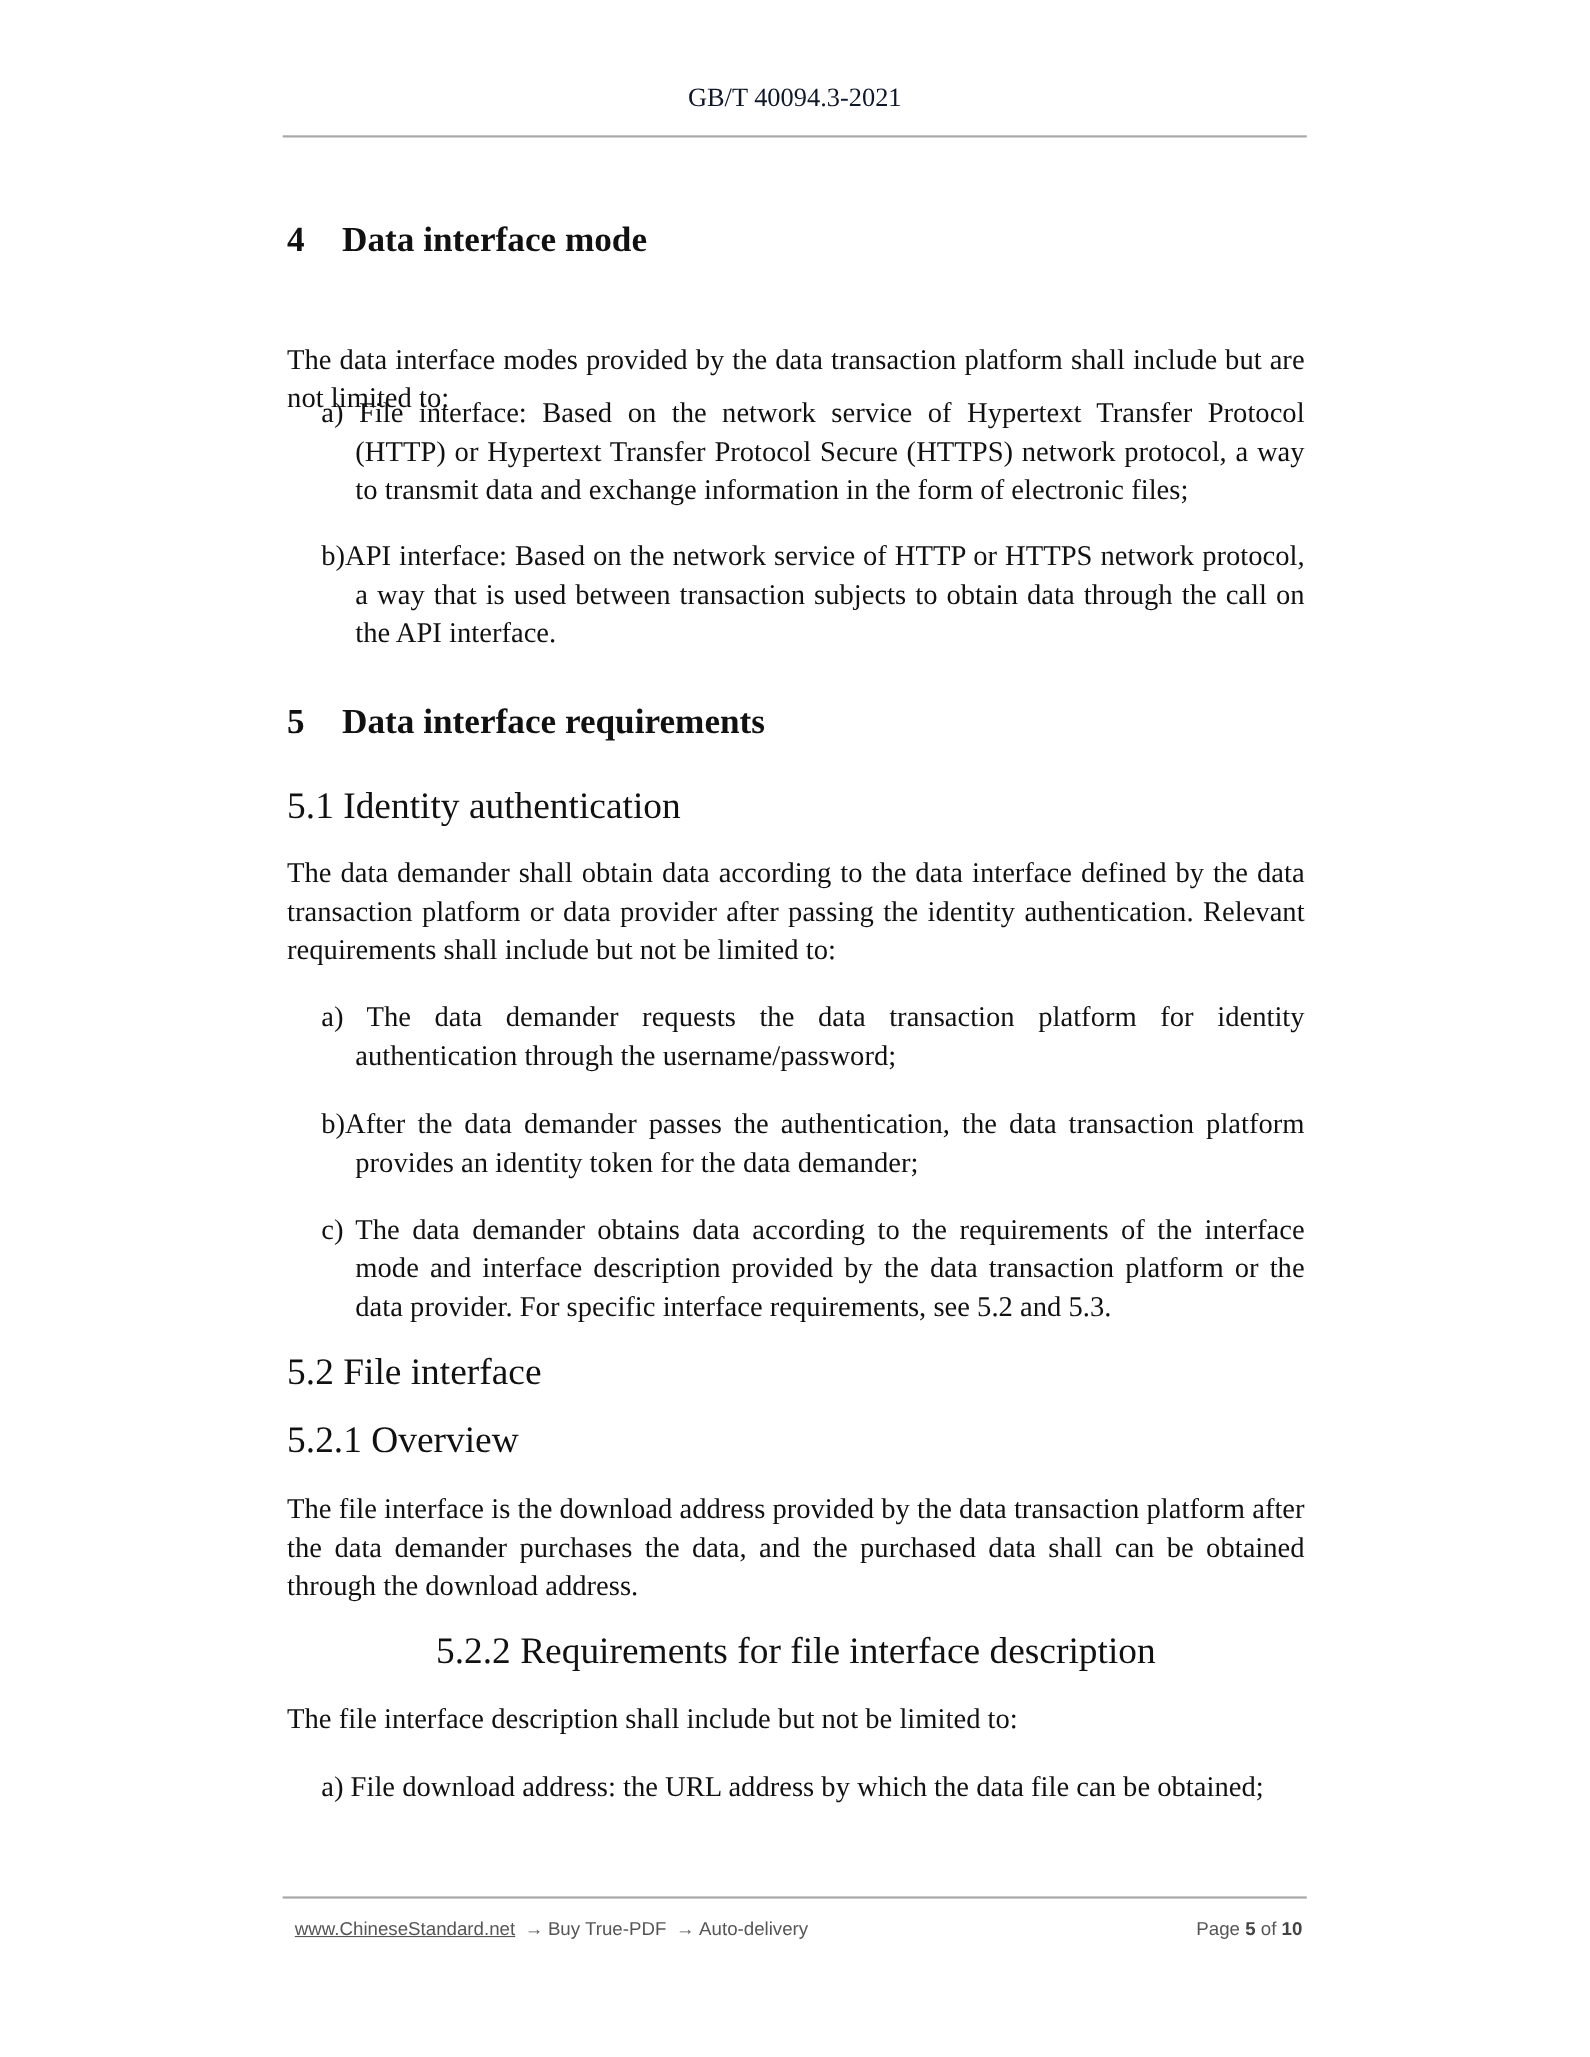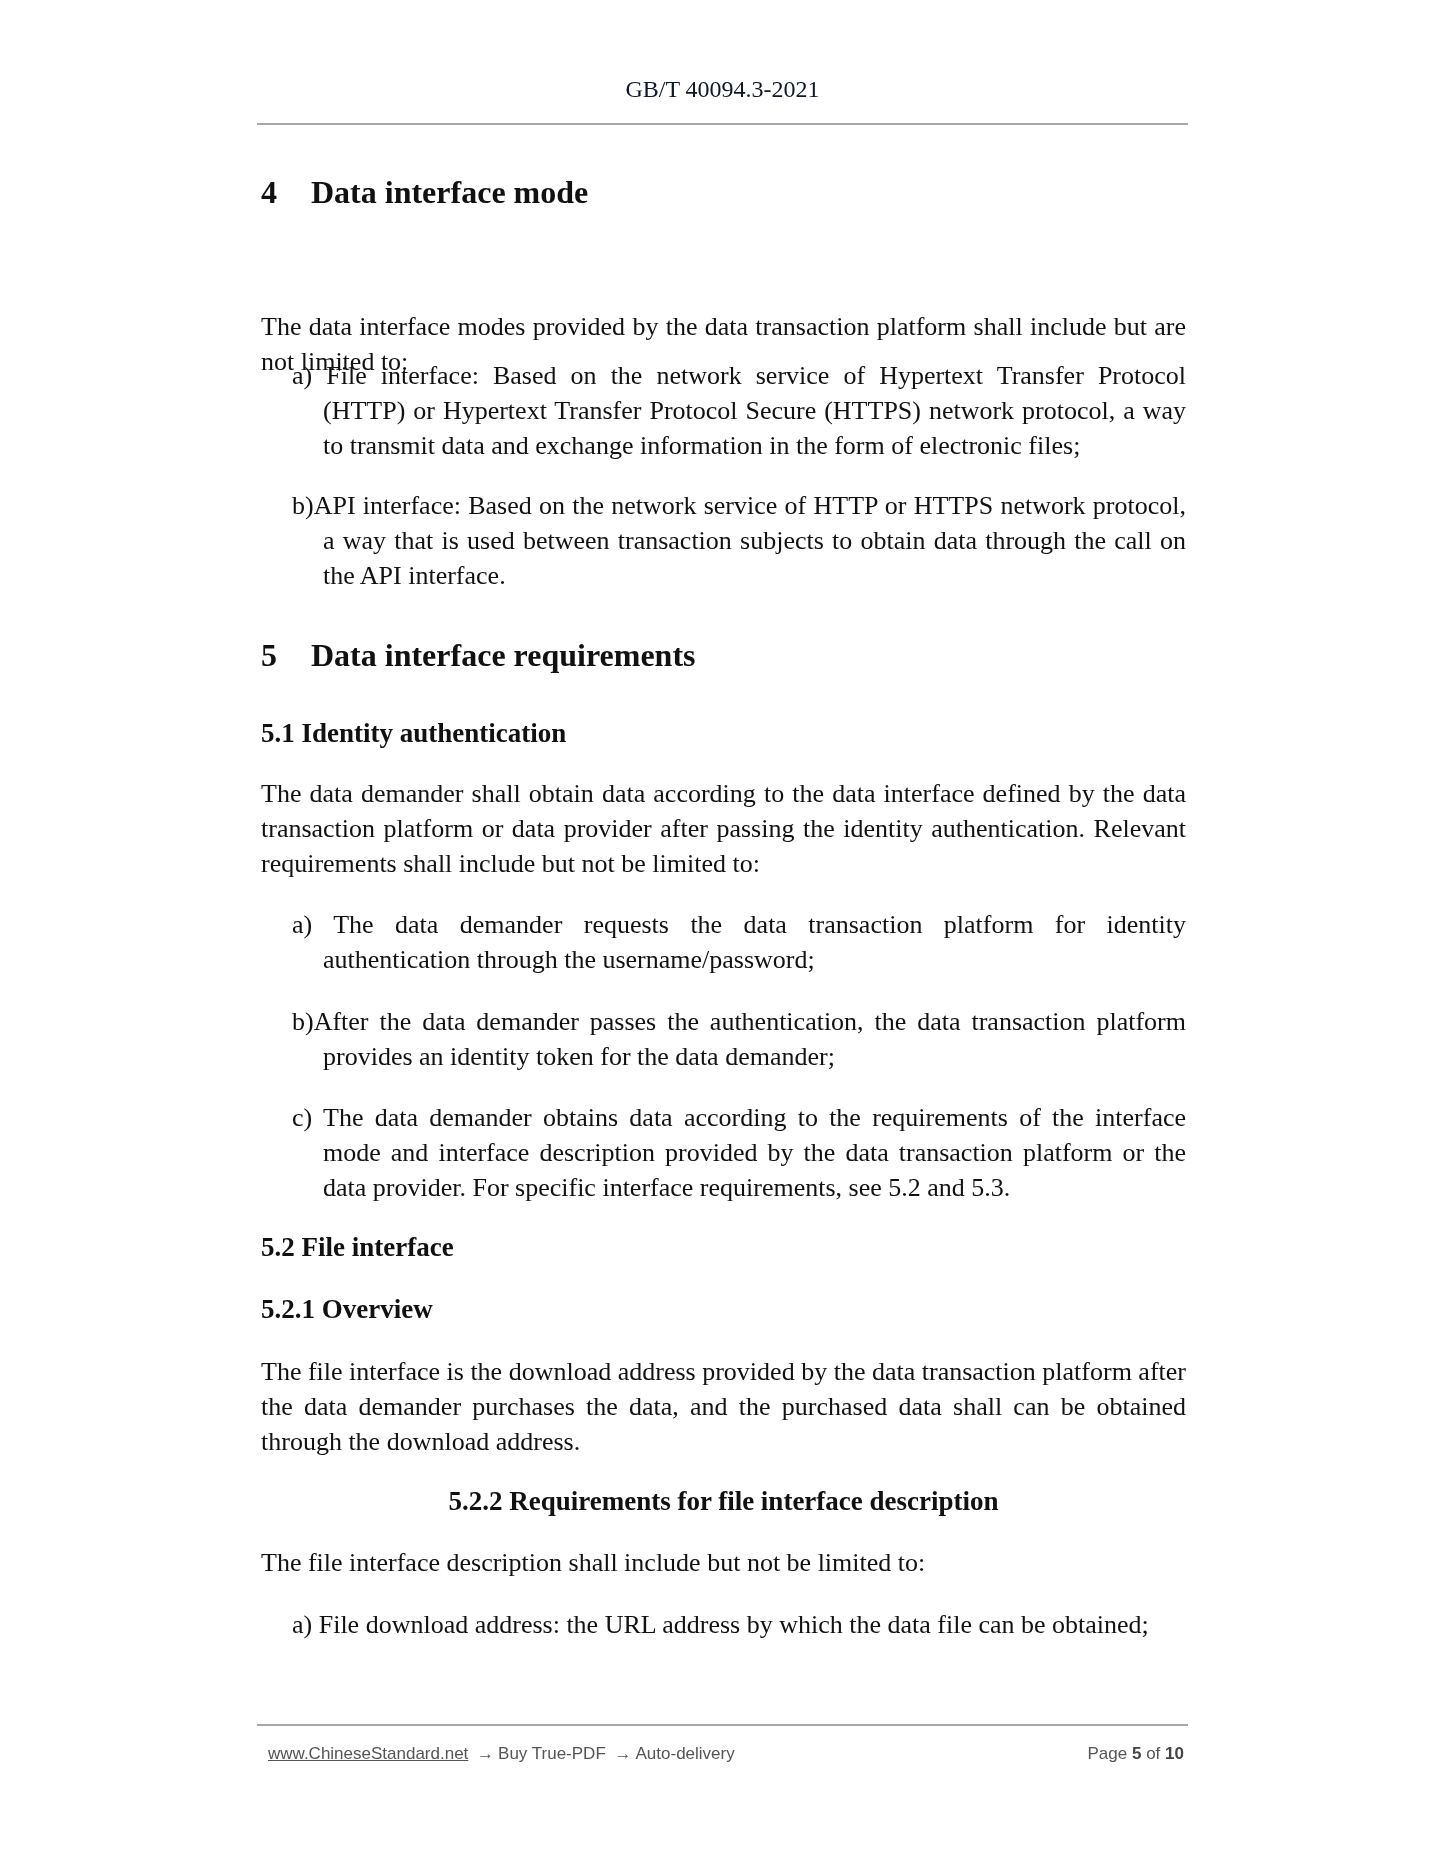--- a/index.html
+++ b/index.html
@@ -7,41 +7,41 @@
            font-family: "Liberation Serif", "DejaVu Serif", serif; color: #111; }
     .page-header { position: absolute; left: 257px; width: 931px; top: 76px; text-align: center;
                    font-size: 24px; color: #0f172a; }
     .rule { position: absolute; left: 257px; width: 931px; height: 2px; background: #a8a8a8; }
     .rule.top { top: 123px; }
     .rule.bottom { top: 1724px; }
     .content { position: absolute; left: 261px; width: 925px; top: 0; }
     .blk { position: absolute; left: 0; width: 925px; }
     .h1 { font-size: 32px; font-weight: bold; line-height: 40px; white-space: nowrap; }
     .h1 .num { display: inline-block; width: 50px; }
-    .h2 { font-size: 27px; font-weight: bold; line-height: 35px; white-space: nowrap; }
+    .h2 { font-size: 34px; font-weight: normal; line-height: 35px; white-space: nowrap; }
     .p { font-size: 26px; line-height: 35px; text-align: justify; text-align-last: left; }
     .li { font-size: 26px; line-height: 35px; text-align: justify; text-align-last: left;
           padding-left: 62px; text-indent: -31px; width: 863px; }
     .footer { position: absolute; top: 1744px; left: 268px; width: 916px; height: 34px;
               font-family: "Liberation Sans", "DejaVu Sans", sans-serif; font-size: 17px; color: #555; }
     .footer .left { position: absolute; left: 0; top: 0; white-space: nowrap; }
     .footer .left a { color: #555; text-decoration: underline; }
     .footer .right { position: absolute; right: 0; top: 0; white-space: nowrap; }
     .footer .right b { color: #444; }
     .arrow { margin: 0 4px; }
   </style>
 </head>
 <body>
 
 <div class="page-header">GB/T 40094.3-2021</div>
 <div class="rule top"></div>
 
 <div class="content">
 
-  <div class="blk h1" style="top:172px;">
+  <div class="blk h1" style="top:197px;">
     <span class="num">4</span><span>Data interface mode</span>
   </div>
 
   <div class="blk p" style="top:261px;margin-top:48px;">The data interface modes provided by the data transaction platform shall include but are not limited to:</div>
 
   <div class="blk li" style="top:358px;">
     <span>a)</span>
     <span>File interface: Based on the network service of Hypertext Transfer Protocol (HTTP) or Hypertext Transfer Protocol Secure (HTTPS) network protocol, a way to transmit data and exchange information in the form of electronic files;</span>
   </div>
 

